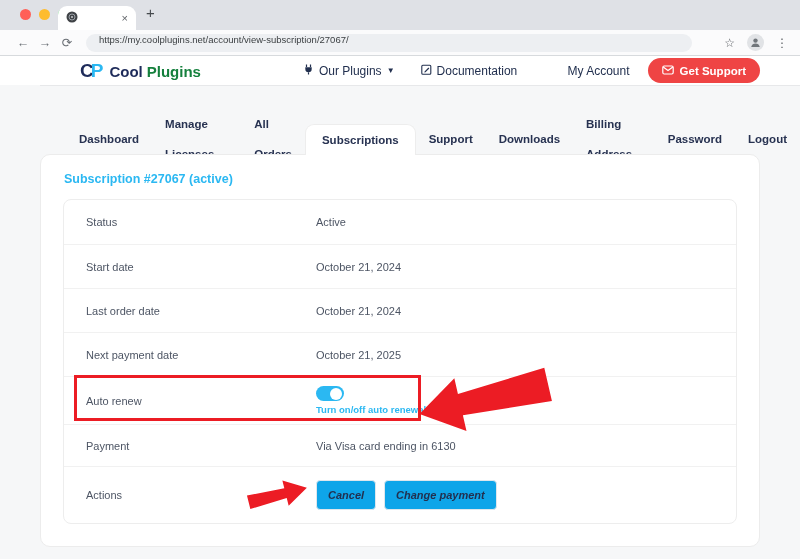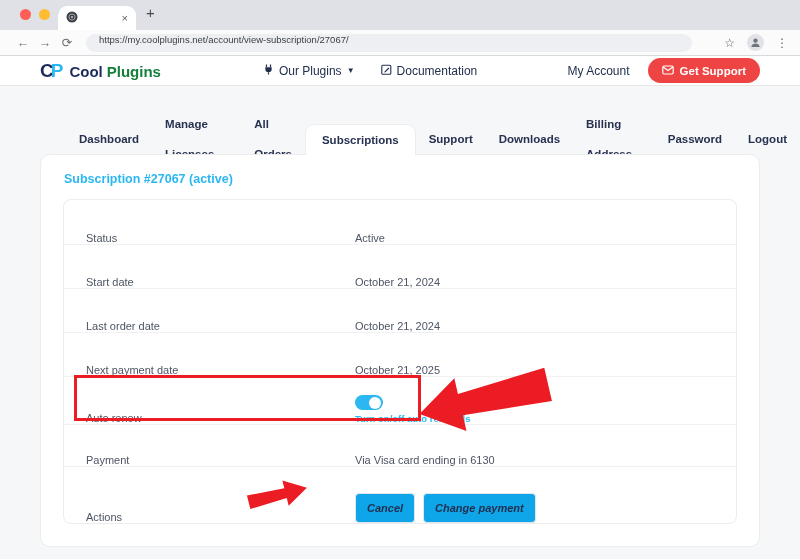--- a/index.html
+++ b/index.html
@@ -21,21 +21,21 @@
   .omnibox { width:606px; margin-left:8px; height:18px; background:#edeff2; border-radius:9px;
     display:flex; align-items:flex-start; padding:0 13px; font-size:9.5px; color:#3c4043; }
   .tb-right { margin-left:auto; display:flex; align-items:center; gap:12px; }
   .star { color:#5f6368; font-size:12px; }
   .avatar { width:17px; height:17px; border-radius:50%; background:#e1e3e6; display:flex;
     align-items:center; justify-content:center; }
   .kebab { color:#5f6368; font-size:12px; letter-spacing:0; }
 
   
   .site-header { height:29px; background:#fff; display:flex; align-items:center;
-    padding:0 40px; box-shadow:0 1px 0 #e7e8ea; position:relative; z-index:5; }
+    padding:0 40px; box-shadow:0 1px 0 #e7e8ea; position:relative; z-index:5;margin-left:40px; }
   .logo { display:flex; align-items:baseline; }
   .logo-mark { font-size:19px; font-weight:800; letter-spacing:-3px; }
   .mark-c { color:#1e2b5a; } .mark-p { color:#2bb8f2; }
   .logo-word { font-size:15px; font-weight:800; margin-left:9px; color:#1e2b5a; }
   .logo-word2 { font-size:15px; font-weight:700; margin-left:4px; color:#15803d; }
   .hnav { display:flex; align-items:center; gap:26px; margin-left:102px;
     font-size:12px; color:#22304f; }
   .hnav-item { display:flex; align-items:center; gap:5px; }
   .caret { font-size:8px; color:#22304f; }
   .hdr-right { margin-left:auto; display:flex; align-items:center; gap:18px; }
@@ -50,22 +50,22 @@
   .tab-item { padding:0 13px; font-weight:700; font-size:11.5px; color:#273251; line-height:30px; }
   .tab-item.active { background:#fff; border:1px solid #ededed; border-bottom:none;
     border-radius:9px 9px 0 0; position:relative; margin-bottom:-1px; z-index:2; padding:0 16px; }
   .tab-item.active::after { content:""; position:absolute; left:1px; right:1px; bottom:-2px;
     height:3px; background:#fff; }
 
   .card { margin:0 40px; background:#fff; border:1px solid #ececec; border-radius:10px;
     height:393px; position:relative; }
   .card-heading { padding:17px 23px 13px; color:#2bb8f2; font-weight:700; font-size:12.5px; }
   .inner-box { margin:0 22px; border:1px solid #ededed; border-radius:8px; }
-  .row { display:flex; align-items:flex-end; padding-left:22px; height:44px;
-    font-size:11px; color:#4d5564; position:relative;gap:39px; }
+  .row { display:flex; align-items:center; padding-left:22px; height:44px;
+    font-size:11px; color:#4d5564; position:relative; }
   .row + .row { border-top:1px solid #f1f1f1; }
   .row-label { width:230px; flex:none; }
   .row-value { color:#4d5564; }
 
   .row-autorenew { height:48px; }
   .toggle-wrap { display:flex; flex-direction:column; align-items:flex-start; gap:3px; }
   .toggle { width:28px; height:15px; border-radius:8px; background:#2bb8f2; position:relative; }
   .toggle-knob { position:absolute; top:1.5px; right:2px; width:12px; height:12px;
     border-radius:50%; background:#fff; }
   .toggle-link { font-size:9.5px; font-weight:700; color:#2bb8f2; }

